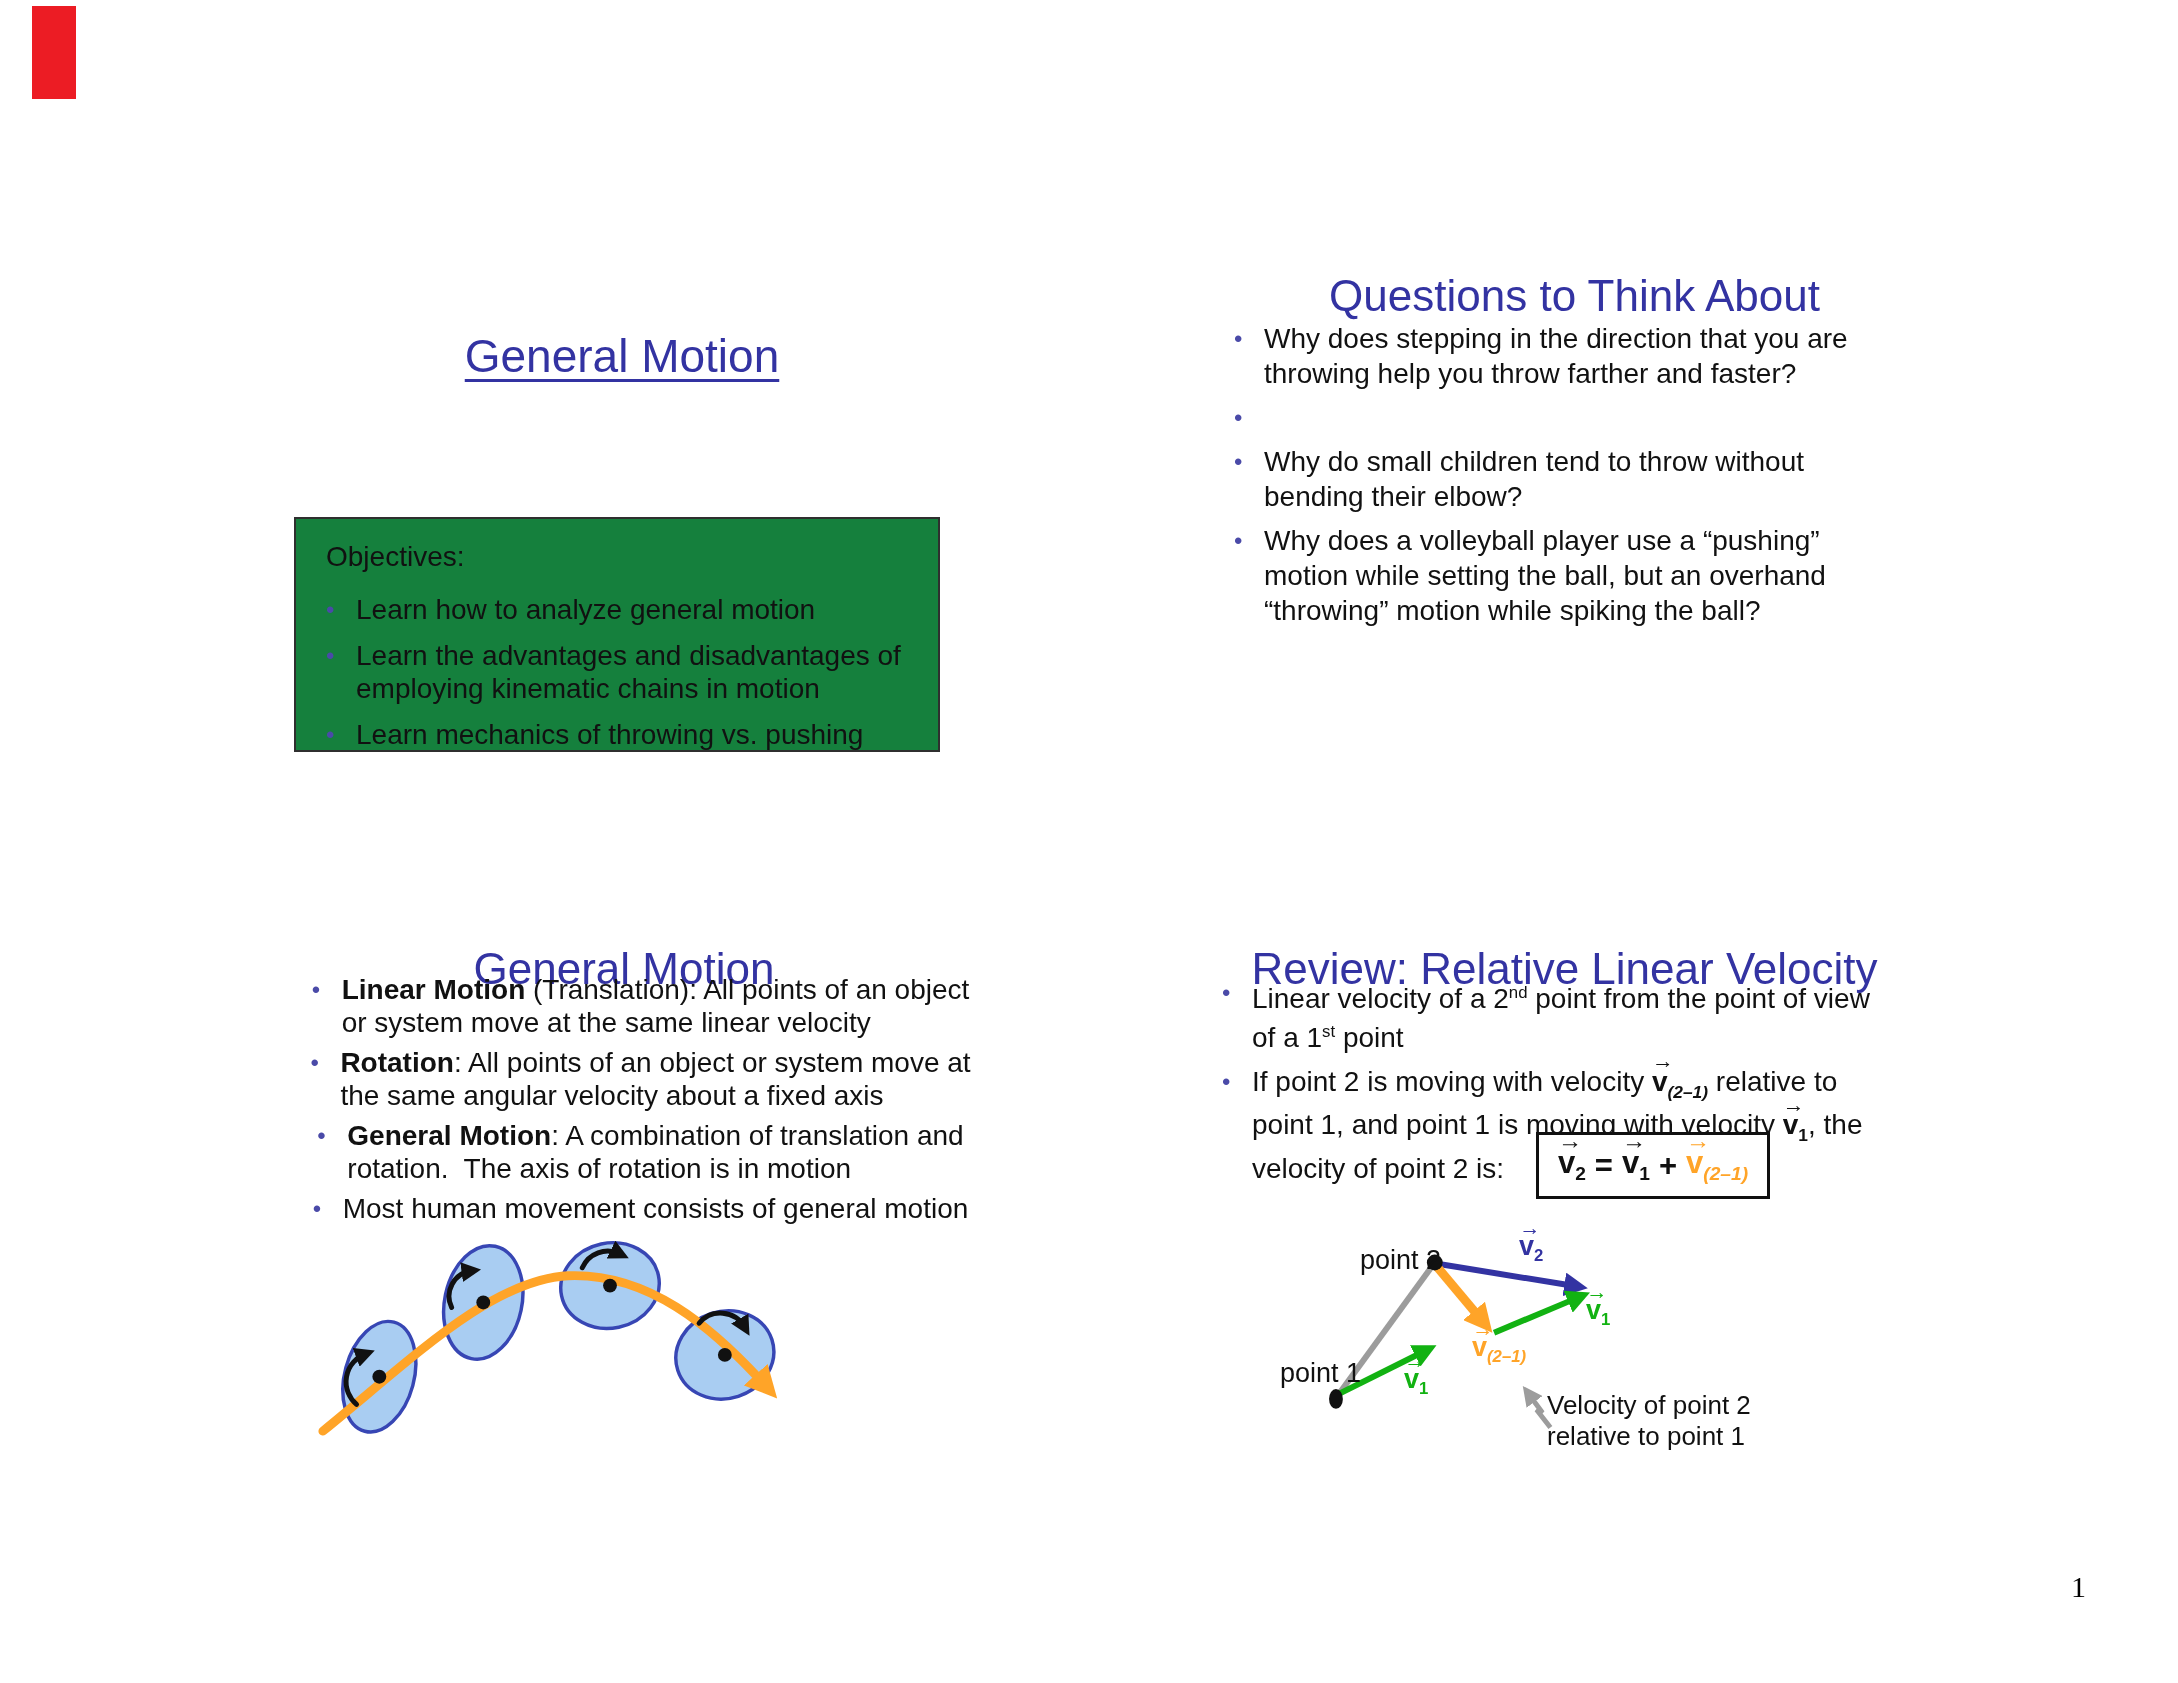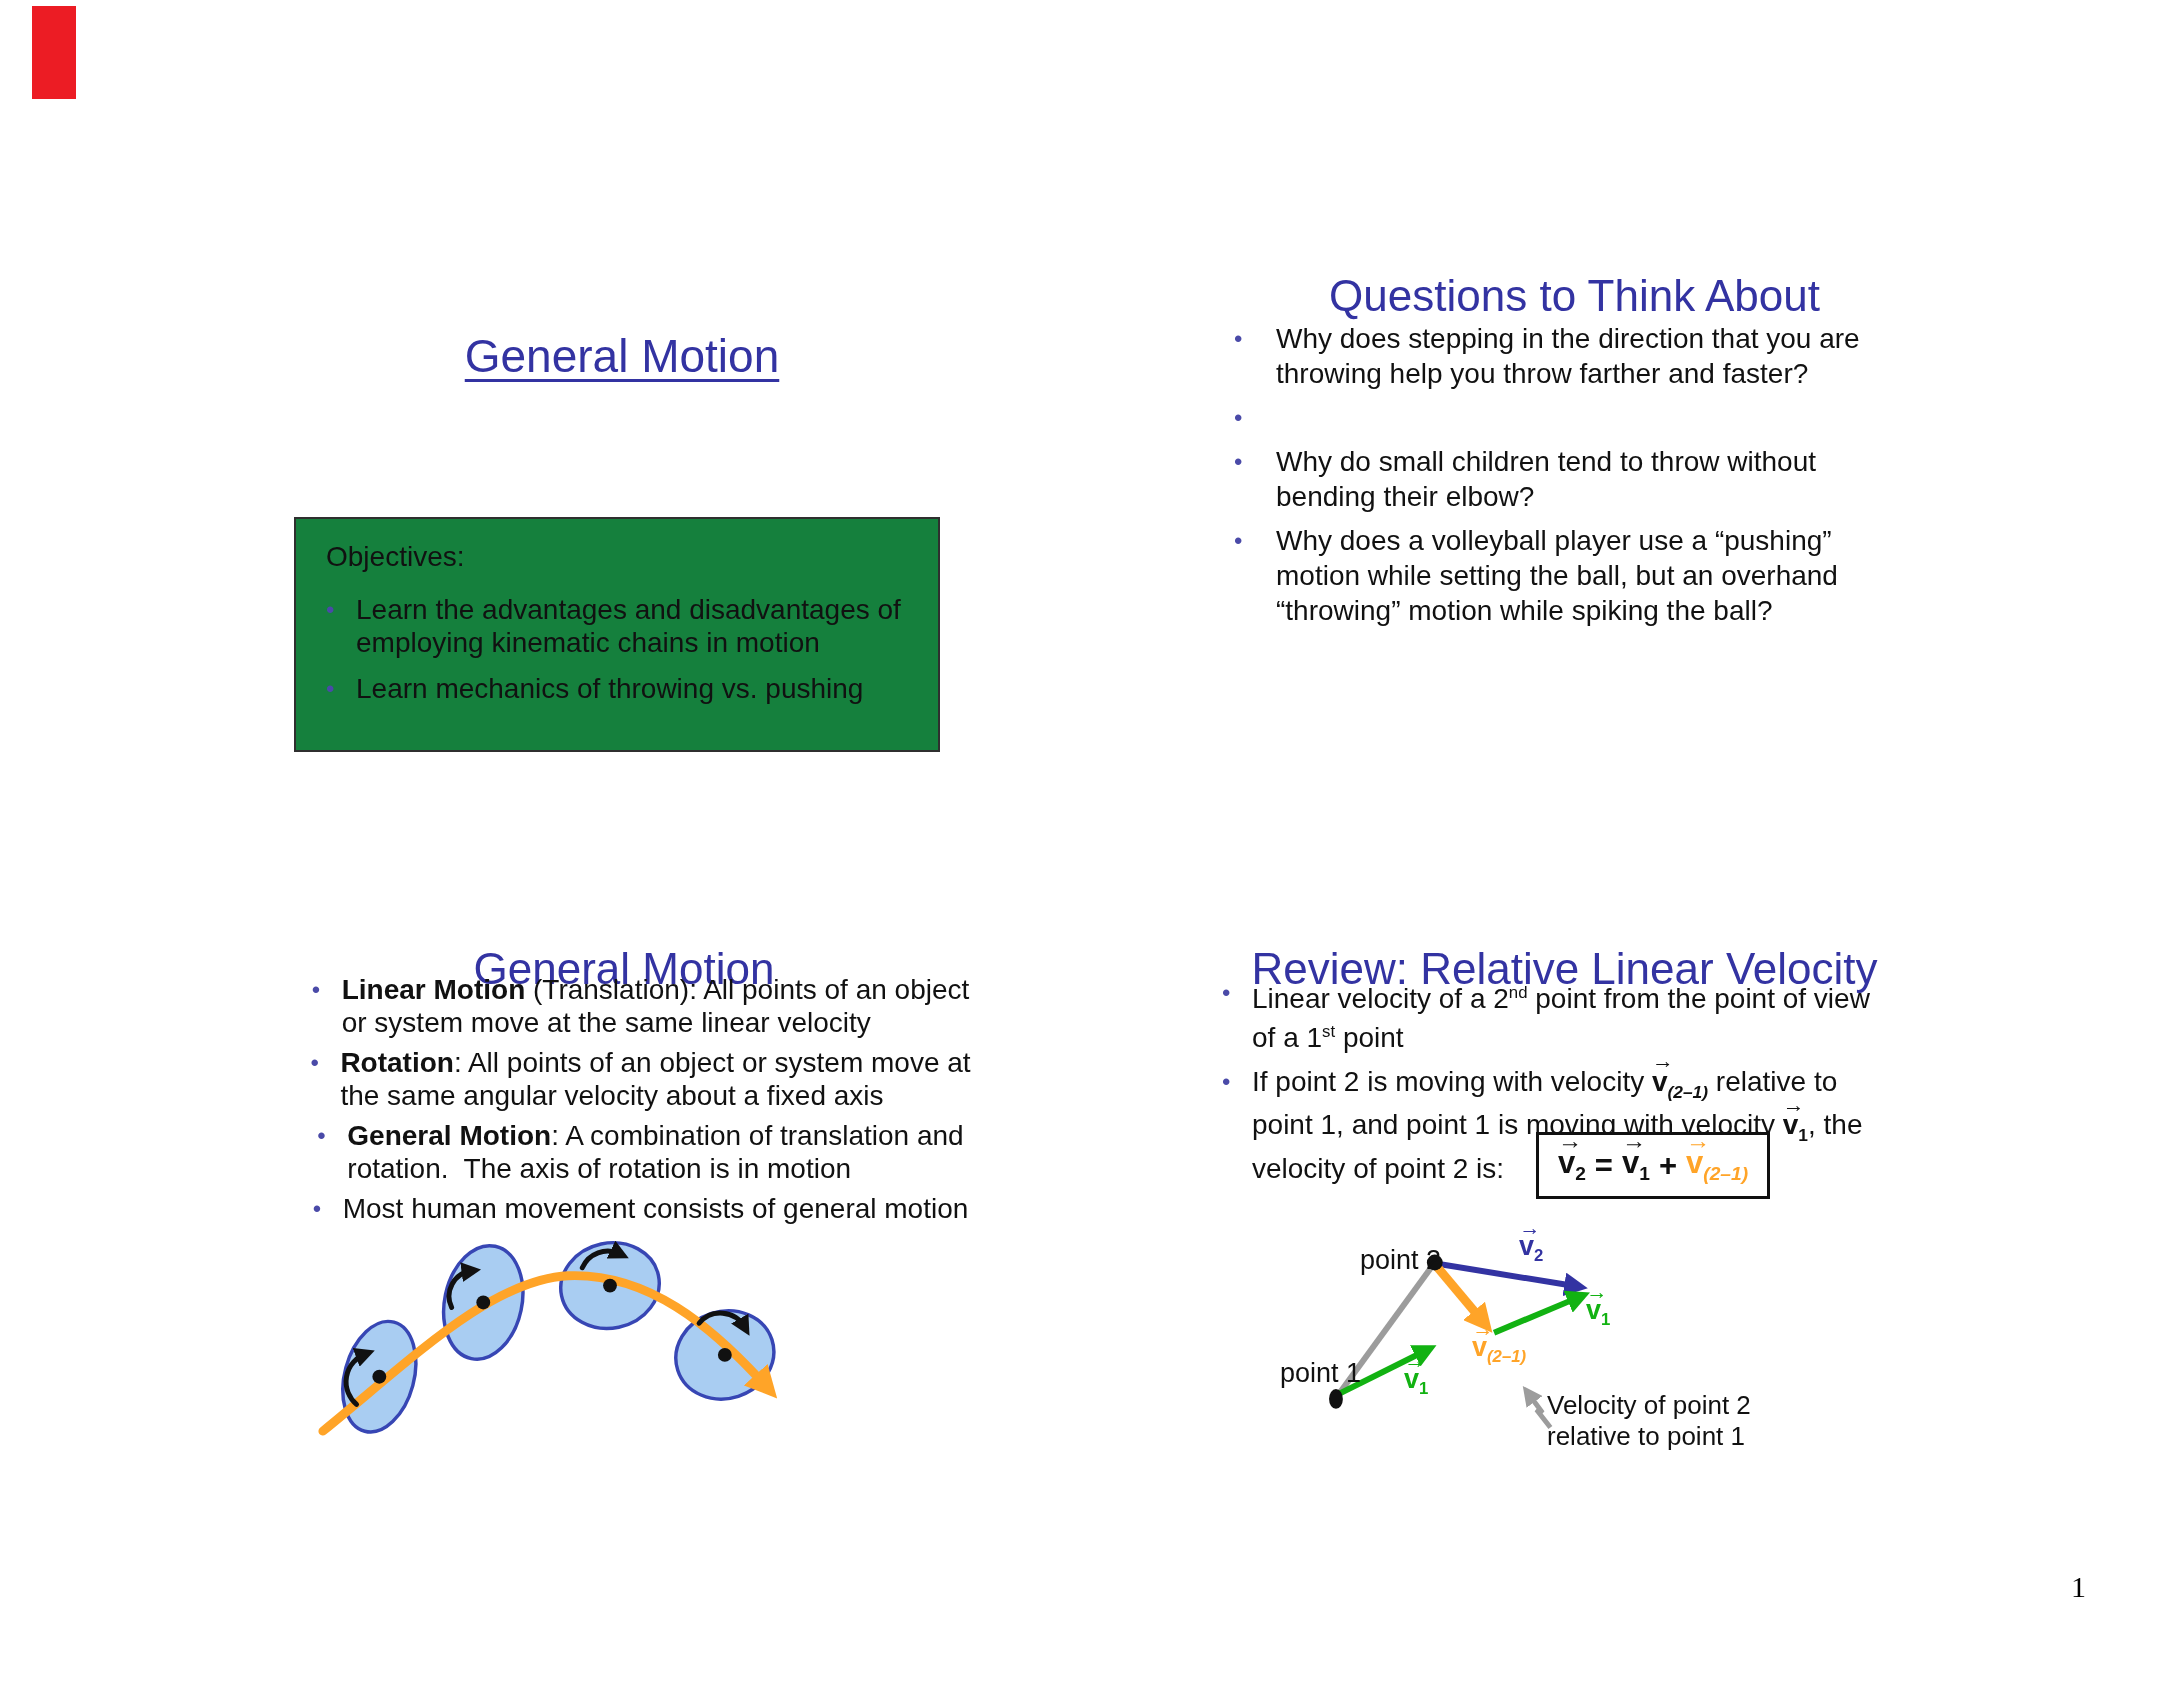--- a/index.html
+++ b/index.html
@@ -21,21 +21,21 @@
   .obj-label{font-size:28px;margin-bottom:20px;}
 
   .bullet-row{display:flex;align-items:flex-start;}
   .bullet-row .dot{flex:0 0 30px;color:var(--bulletBlue,#4A4AA8);font-size:24px;line-height:33px;}
   .bullet-row .dot::before{content:"\2022";}
   .btxt{white-space:pre-wrap;font-size:28px;line-height:33px;}
 
   .obj-box .bullet-row{margin-bottom:13px;}
 
   .s2-bullets{position:absolute;left:1234px;top:321px;width:693px;}
-  .s2-bullets .bullet-row{margin-bottom:9px;gap:12px;}
+  .s2-bullets .bullet-row{margin-bottom:9px;}
   .s2-bullets .btxt{line-height:35px;}
   .s2-bullets .dot{line-height:35px;}
 
   .s3-bullets{position:absolute;left:289px;top:973px;width:703px;}
   .s3-bullets .bullet-row{margin-bottom:7px;justify-content:center;}
 
   .s4-bullets{position:absolute;left:1222px;top:976px;width:703px;}
   .s4-bullets .bullet-row{margin-bottom:10px;}
 
   sup{font-size:0.6em;}
@@ -81,20 +81,24 @@
 
   <div class="red-mark"></div>
 
   <section>
     <h1 class="slide-title underlined" style="left:325px;top:300px;width:594px;font-size:46px;">General Motion</h1>
 
     <div class="obj-box">
       <div class="obj-label">Objectives:</div>
       <div class="bullet-row">
         <span class="dot"></span>
+        <span class="btxt">Learn how to analyze general motion</span>
+      </div>
+      <div class="bullet-row">
+        <span class="dot"></span>
         <span class="btxt">Learn the advantages and disadvantages of
 employing kinematic chains in motion</span>
       </div>
       <div class="bullet-row">
         <span class="dot"></span>
         <span class="btxt">Learn mechanics of throwing vs. pushing</span>
       </div>
     </div>
   </section>
 

